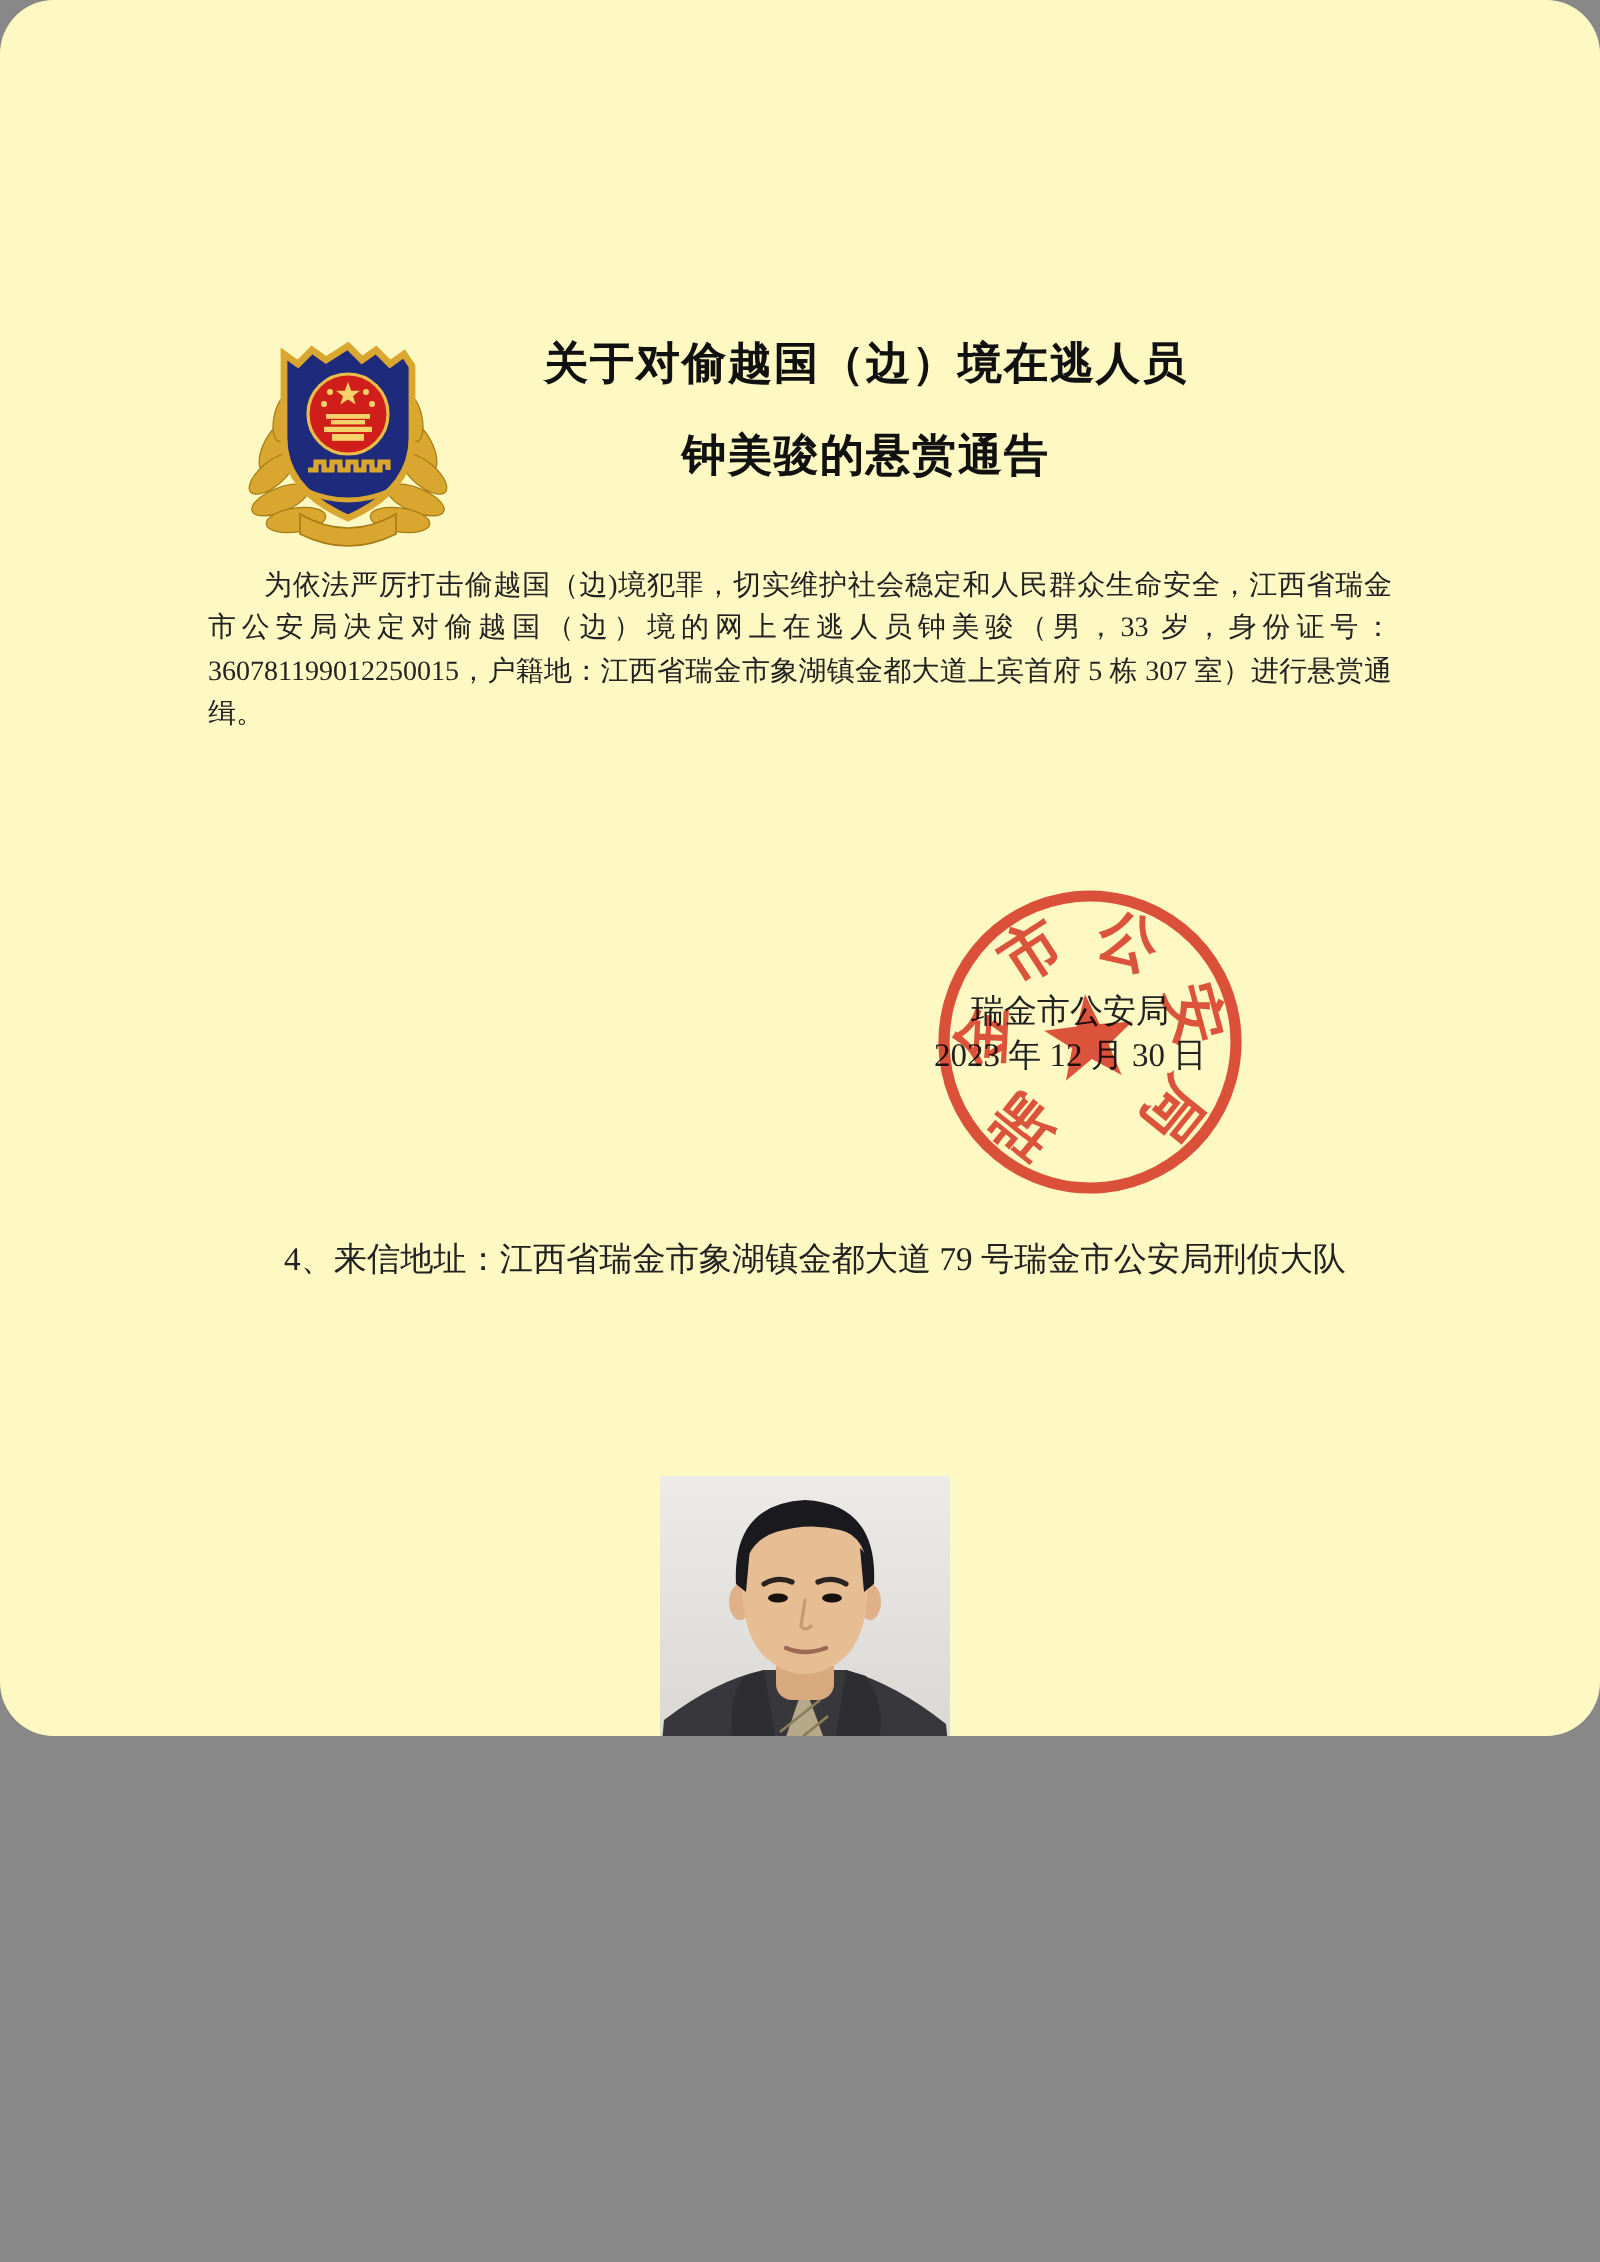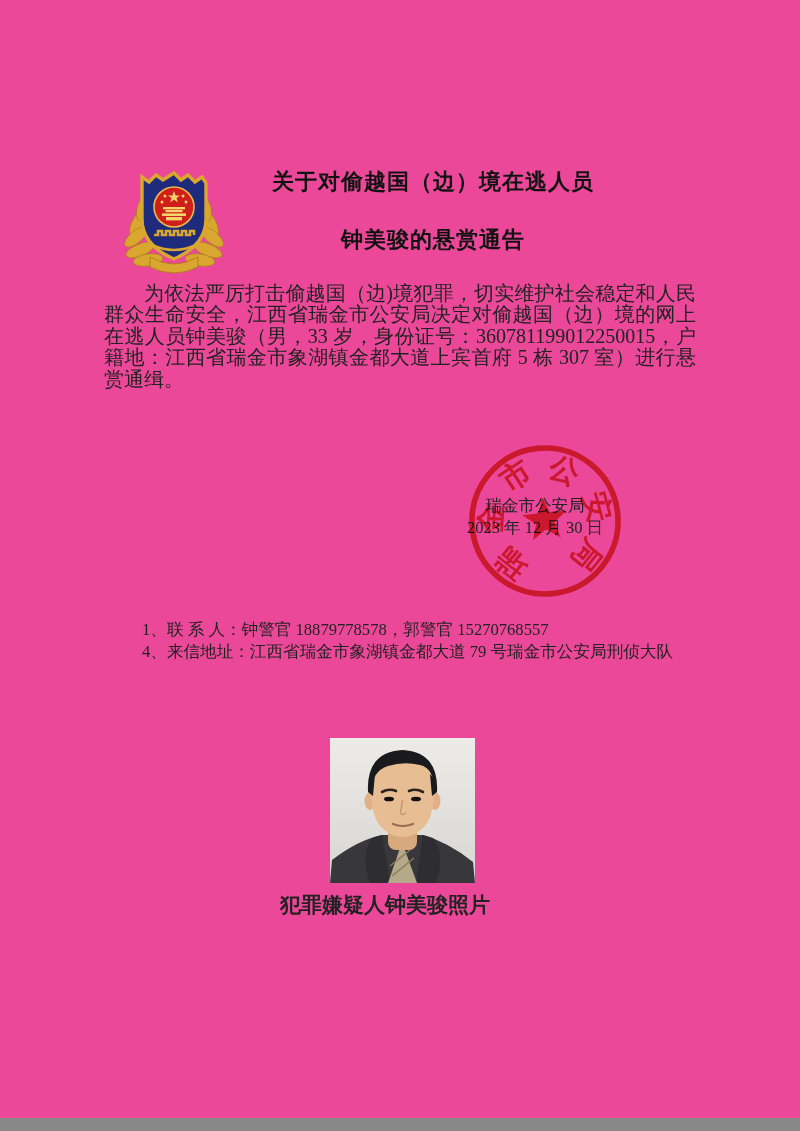--- a/index.html
+++ b/index.html
@@ -1,38 +1,39 @@
 <!DOCTYPE html>
 <html lang="zh"><head>
 <meta charset="utf-8">
 <style>
   html,body{margin:0;padding:0;background:#888;}
   .page{
     position:relative;
-    width:800px;height:1118px;
-    background:#ec4899;
+    width:800px;height:868px;
+    background:#fef9c3;
     margin:0 auto;
     overflow:hidden;
     font-family:"Liberation Serif","DejaVu Serif",serif;
     color:#1a1a1a;
+    border-radius:27px;
   }
 
   
   .emblem{position:absolute;left:122px;top:161px;width:104px;height:116px;}
 
   
   .title-block{position:absolute;left:170px;top:170px;width:526px;text-align:center;}
   .title-line{font-size:22px;font-weight:bold;color:#111;letter-spacing:1px;line-height:24px;margin:0;}
-  .title-line.second{margin-top:34px;}
+  .title-line.second{margin-top:22px;}
 
   
   .body-block{position:absolute;left:104px;top:283px;width:592px;}
   .body-block p{
     margin:0;
-    font-size:20px;
+    font-size:14px;
     line-height:21.4px;
     text-align:justify;
     text-justify:inter-ideograph;
     text-indent:2em;
     color:#222;
   }
 
   
   .sign-block{position:absolute;left:415px;top:495px;width:240px;text-align:center;z-index:1;}
   .sign-line{font-size:16.5px;line-height:22px;color:#222;margin:0;}
@@ -118,21 +119,20 @@
         <text x="84" y="36" transform="rotate(-81 84 80)">金</text>
         <text x="84" y="36" transform="rotate(-27 84 80)">市</text>
         <text x="84" y="36" transform="rotate(27 84 80)">公</text>
         <text x="84" y="36" transform="rotate(81 84 80)">安</text>
         <text x="84" y="36" transform="rotate(135 84 80)">局</text>
       </g>
     </g>
   </svg>
 
   <div class="contact-block">
-    <p class="contact-line">1、联 系 人：钟警官 18879778578，郭警官 15270768557</p>
     <p class="contact-line">4、来信地址：江西省瑞金市象湖镇金都大道 79 号瑞金市公安局刑侦大队</p>
   </div>
 
   <svg class="photo" viewBox="0 0 145 145" xmlns="http://www.w3.org/2000/svg">
     <defs>
       <linearGradient id="pbg" x1="0" y1="0" x2="0" y2="1">
         <stop offset="0" stop-color="#ecebe8"></stop>
         <stop offset="1" stop-color="#d7d6d2"></stop>
       </linearGradient>
     </defs>

